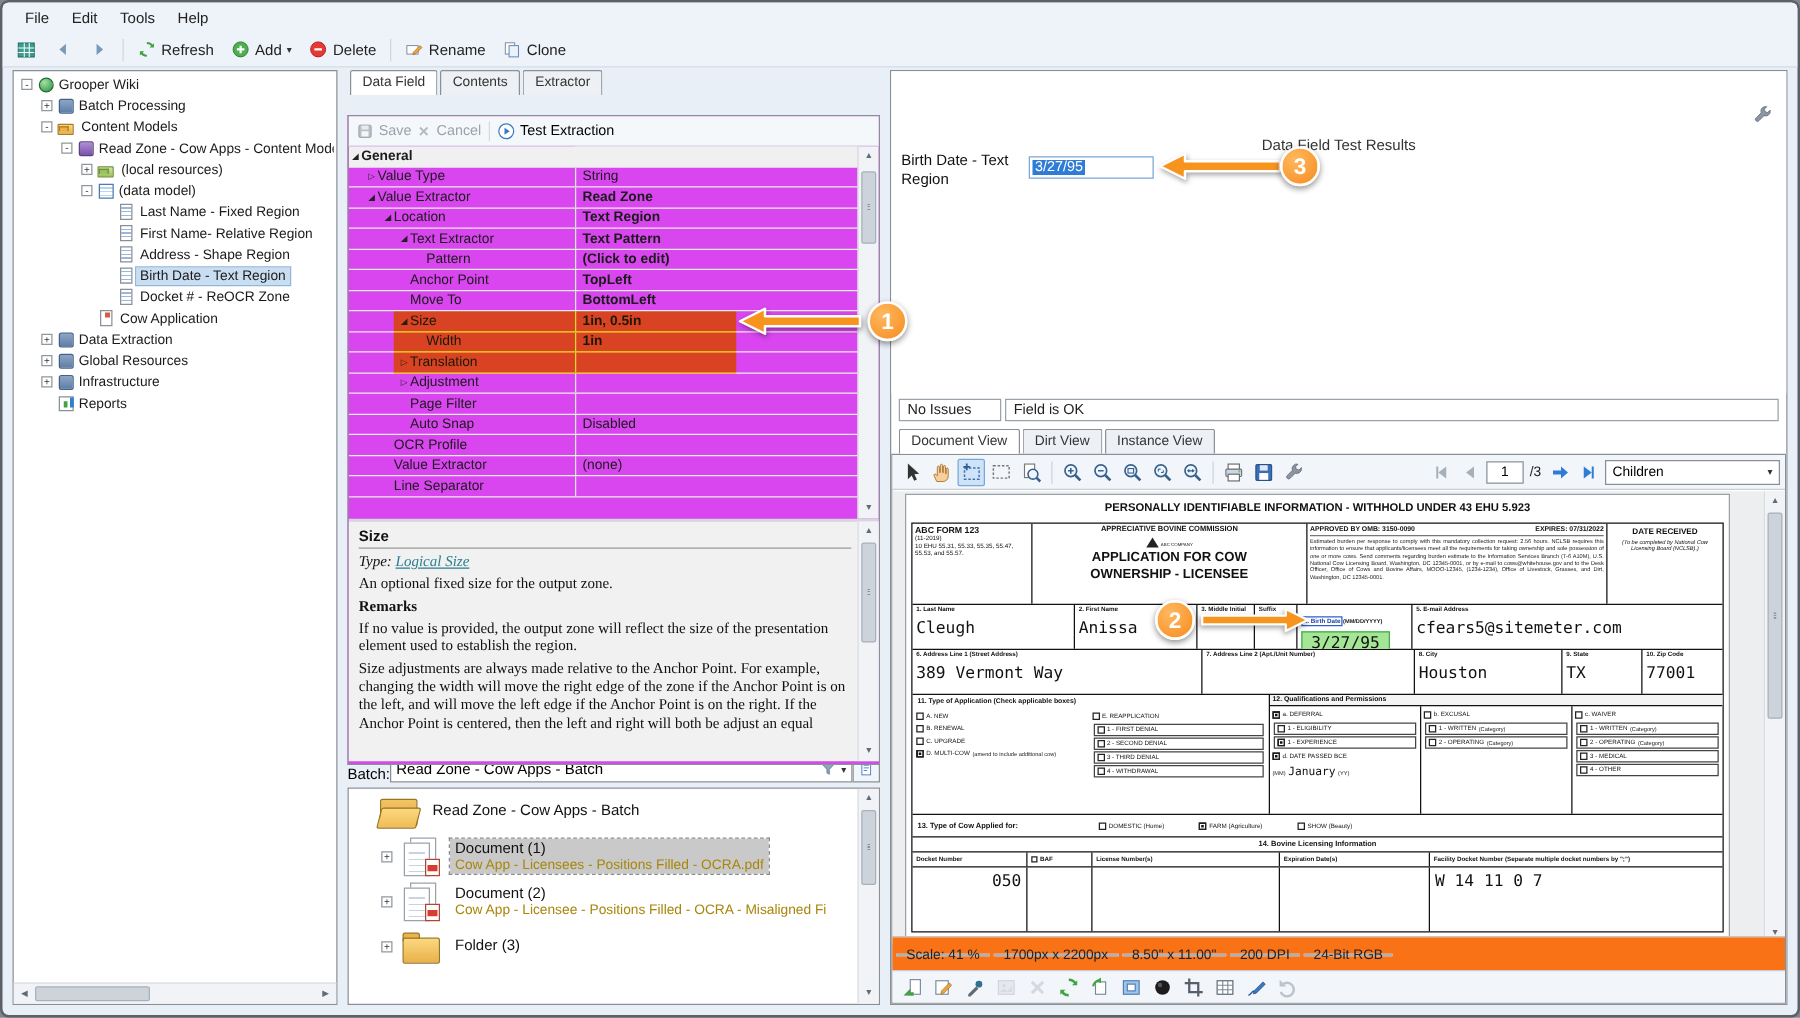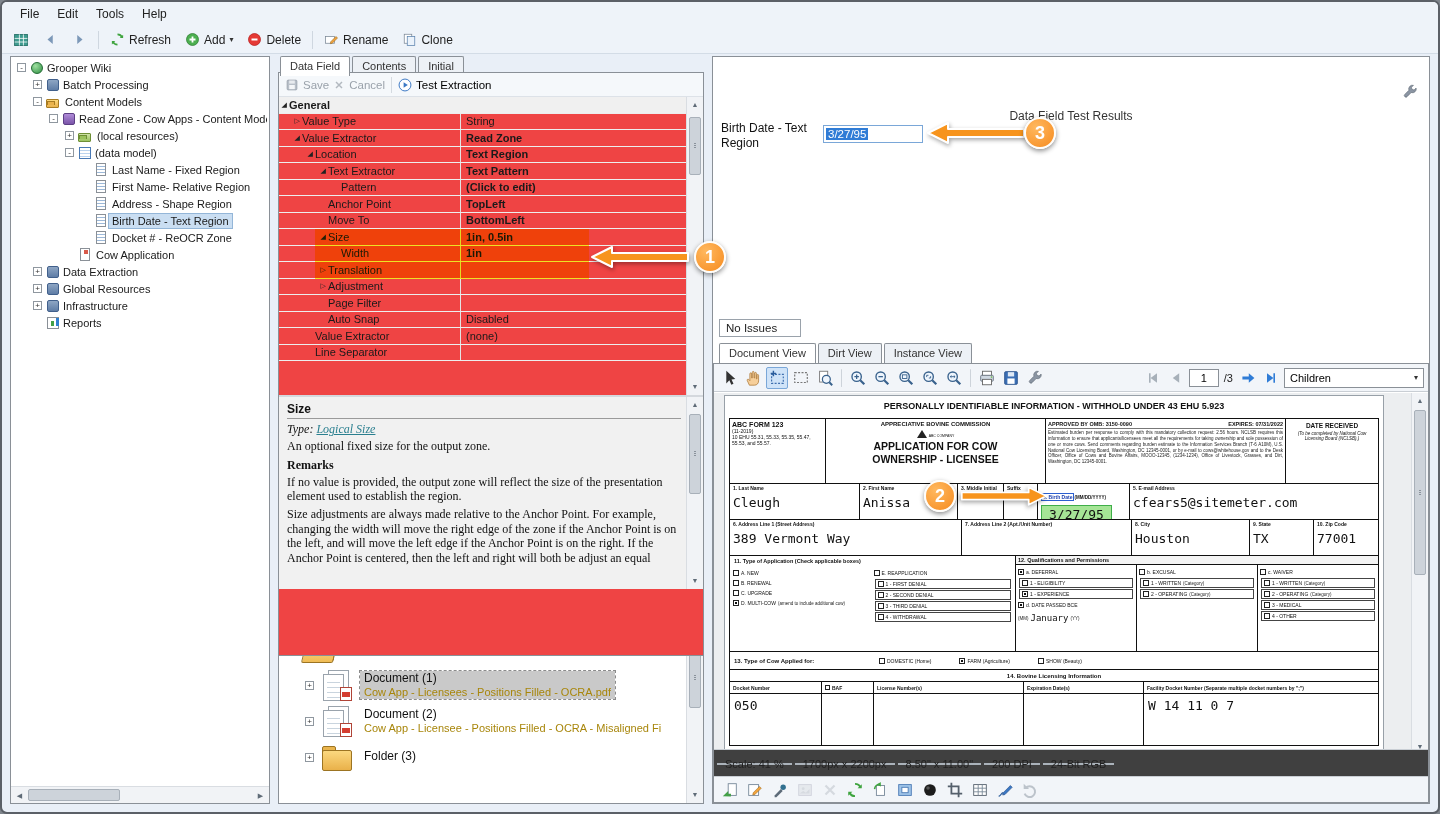--- a/index.html
+++ b/index.html
@@ -46,21 +46,21 @@
 .hthumb{width:92px;height:12px;background:#cdd3da;border:1px solid #a8b0b9;border-radius:2px}
 .vsb{position:absolute;top:0;bottom:0;right:0;width:17px;background:#f1f3f6;border-left:1px solid #d9dde2}
 .vsb .up,.vsb .dn{position:absolute;left:0;right:0;height:16px;color:#5f6b77;font-size:7px;text-align:center;line-height:16px}
 .vsb .dn{bottom:0}
 .vthumb{position:absolute;left:2px;right:2px;background:#cdd3da;border:1px solid #a8b0b9;border-radius:2px}
 .vthumb::after{content:"";position:absolute;left:4px;right:4px;top:50%;height:5px;margin-top:-3px;background:repeating-linear-gradient(180deg,#8a929b 0 1px,transparent 1px 2px)}
 
 .etabs{display:flex;height:20px;padding-left:2px}
 .etab{border:1px solid #8a9097;border-bottom:none;background:#edf1f6;padding:3px 9px 0;font-size:11px;margin-right:2px;border-radius:2px 2px 0 0;color:#333;position:relative}
 .etab.active{background:#fff;z-index:3}
-.editorbox{position:absolute;left:0;right:0;top:16px;height:584px;border:1px solid #8a9097;background:#ef4444;z-index:2}
+.editorbox{position:absolute;left:0;right:0;top:36px;height:520px;border:1px solid #8a9097;background:#d946ef;z-index:2}
 .minibar{height:24px;display:flex;align-items:center;gap:4px;background:#f5f8fb;border-bottom:1px solid #dde2e8;padding:0 6px;font-size:11.5px}
 .mbtn{display:flex;align-items:center;gap:4px}
 .mbtn.dis{color:#9aa2ab}
 .msep{width:1px;height:16px;background:#d4dae0;margin:0 2px}
 .pgridwrap{position:relative;height:300px;border-bottom:2px solid #d4d8dd;overflow:hidden}
 .pgrid{position:absolute;left:0;top:0;right:17px;bottom:0}
 .prow{display:flex;height:16.5px;border-bottom:1px solid #ededed;font-size:11px;align-items:center;color:#1a1a1a}
 .parr{width:calc(10px + var(--ind,0)*13px);text-align:right;font-size:7px;color:#222;padding-right:2px;flex:none}
 .pname{width:calc(171px - var(--ind,0)*13px);overflow:hidden;white-space:nowrap;flex:none}
 .pval{flex:1;border-left:1px solid #e3e3e3;align-self:stretch;display:flex;align-items:center;padding-left:5px;overflow:hidden;white-space:nowrap}
@@ -114,21 +114,21 @@
 .vbtn.active{background:#cfe3f8;border-color:#7aa7d8}
 .vbtn.sep{width:1px;height:18px;background:#cdd3da;margin:0 3px;border:none}
 .vnav{margin-left:auto;display:flex;align-items:center;gap:3px}
 .navb{display:flex;align-items:center;justify-content:center;width:20px;height:20px}
 .nav-dis{color:#a7b0b9}.nav-en{color:#2f7cd6}
 .page-box{width:30px;height:18px;border:1px solid #8a9097;background:#fff;text-align:center;font-size:11px;line-height:17px}
 .page-of{font-size:11px;color:#222;margin:0 2px}
 .child-sel{width:140px;height:20px;border:1px solid #8a9097;background:#fff;font-size:11px;display:flex;align-items:center;padding:0 5px;gap:4px}
 .child-sel .grow{flex:1}
 .docarea{position:absolute;top:29px;left:0;right:0;bottom:47px;background:#eceef0;overflow:hidden}
-.scalebar{position:absolute;bottom:26px;height:20px;left:0;right:0;background:#404040;border-top:1px solid #c9ced4;display:flex;gap:3px;padding:13px 3px}
+.scalebar{position:absolute;bottom:26px;height:20px;left:0;right:0;background:#f97316;border-top:1px solid #c9ced4;display:flex;gap:3px;padding:13px 3px}
 .scell{border:1px solid #aab2ba;background:#fff;font-size:11px;padding:0 7px;display:flex;align-items:center;color:#222}
 .botbar{position:absolute;bottom:0;height:26px;left:0;right:0;background:#f2f5f9;border-top:1px solid #c9ced4;display:flex;align-items:center;gap:3px;padding:0 5px}
 .vbtn.dis{opacity:.45}
 
 .page{position:absolute;left:10px;top:2px;width:660px;height:436px;background:#fff;border:1px solid #98a0a8;color:#111}
 .banner{text-align:center;font-weight:bold;font-size:9px;padding-top:5px;height:20px}
 .ftable{position:absolute;left:4px;right:4px;top:22px;border:1.5px solid #111;background:#fff}
 .fr{display:flex;border-top:1px solid #111}
 .fr:first-child{border-top:none}
 .fcell{border-right:1px solid #111;padding:1px 3px;position:relative;overflow:hidden}
@@ -532,21 +532,21 @@
       <span class="hthumb"></span>
       <span class="sbtn" style="margin-left:auto">▶</span>
     </div>
   </div>
 
   <div class="panel" id="center-panel">
     <div class="etabs">
 
     <span class="etab active">Data Field</span>
         <span class="etab">Contents</span>
-        <span class="etab">Initial</span>
+        <span class="etab">Extractor</span>
       </div>
     <div class="editorbox">
       <div class="minibar">
         <span class="mbtn dis">
             <svg width="14" height="14">
               <use href="#sym-savegray"></use>
             </svg>
             <span>Save</span>
           </span>
         <span class="mbtn dis">
@@ -644,20 +644,25 @@
               <span class="pname">Page Filter</span>
               <span class="pval"></span>
             </div>
 
             <div class="prow" style="--ind: 3;">
               <span class="parr"></span>
               <span class="pname">Auto Snap</span>
               <span class="pval">Disabled</span>
             </div>
 
+            <div class="prow" style="--ind: 2;">
+              <span class="parr"></span>
+              <span class="pname">OCR Profile</span>
+              <span class="pval"></span>
+            </div>
 
             <div class="prow" style="--ind: 2;">
               <span class="parr"></span>
               <span class="pname">Value Extractor</span>
               <span class="pval">(none)</span>
             </div>
 
             <div class="prow" style="--ind: 2;">
               <span class="parr"></span>
               <span class="pname">Line Separator</span>
@@ -759,20 +764,21 @@
       <span class="tr-wrench"><svg width="18" height="18">
             <use href="#sym-wrench"></use>
           </svg></span>
       <div class="tr-field-label">Birth Date - Text Region</div>
       <div class="tr-input">
           <span class="seltext">3/27/95</span>
         </div>
     </div>
     <div class="statusrow">
       <span class="stcell l">No Issues</span>
+      <span class="stcell r">Field is OK</span>
     </div>
     <div class="vtabs etabs">
 
     <span class="etab active">Document View</span>
         <span class="etab">Dirt View</span>
         <span class="etab">Instance View</span>
       </div>
     <div class="viewerbox">
       <div class="vbar">
         <span style="display:flex;align-items:center;gap:2px">
@@ -1120,21 +1126,21 @@
                   <span>License Number(s)</span>
                 </div>
                 <div class="fhcell" style="width: 120px;">
                   <span>Expiration Date(s)</span>
                 </div>
                 <div class="fhcell grow">
                   <span>Facility Docket Number (Separate multiple docket numbers by ";")</span>
                 </div>
               </div>
             <div class="fr datarow">
-              <div class="dcell" style="width:92px;text-align:left">050</div>
+              <div class="dcell" style="width:92px;text-align:right">050</div>
               <div class="dcell" style="width:52px"></div>
               <div class="dcell" style="width:150px"></div>
               <div class="dcell" style="width:120px"></div>
               <div class="dcell grow">W 14 11 0 7</div>
             </div>
           </div>
         </div>
         <div class="vsb">
           <span class="up">▲</span>
           <span class="vthumb" style="top:17px;height:165px"></span>

